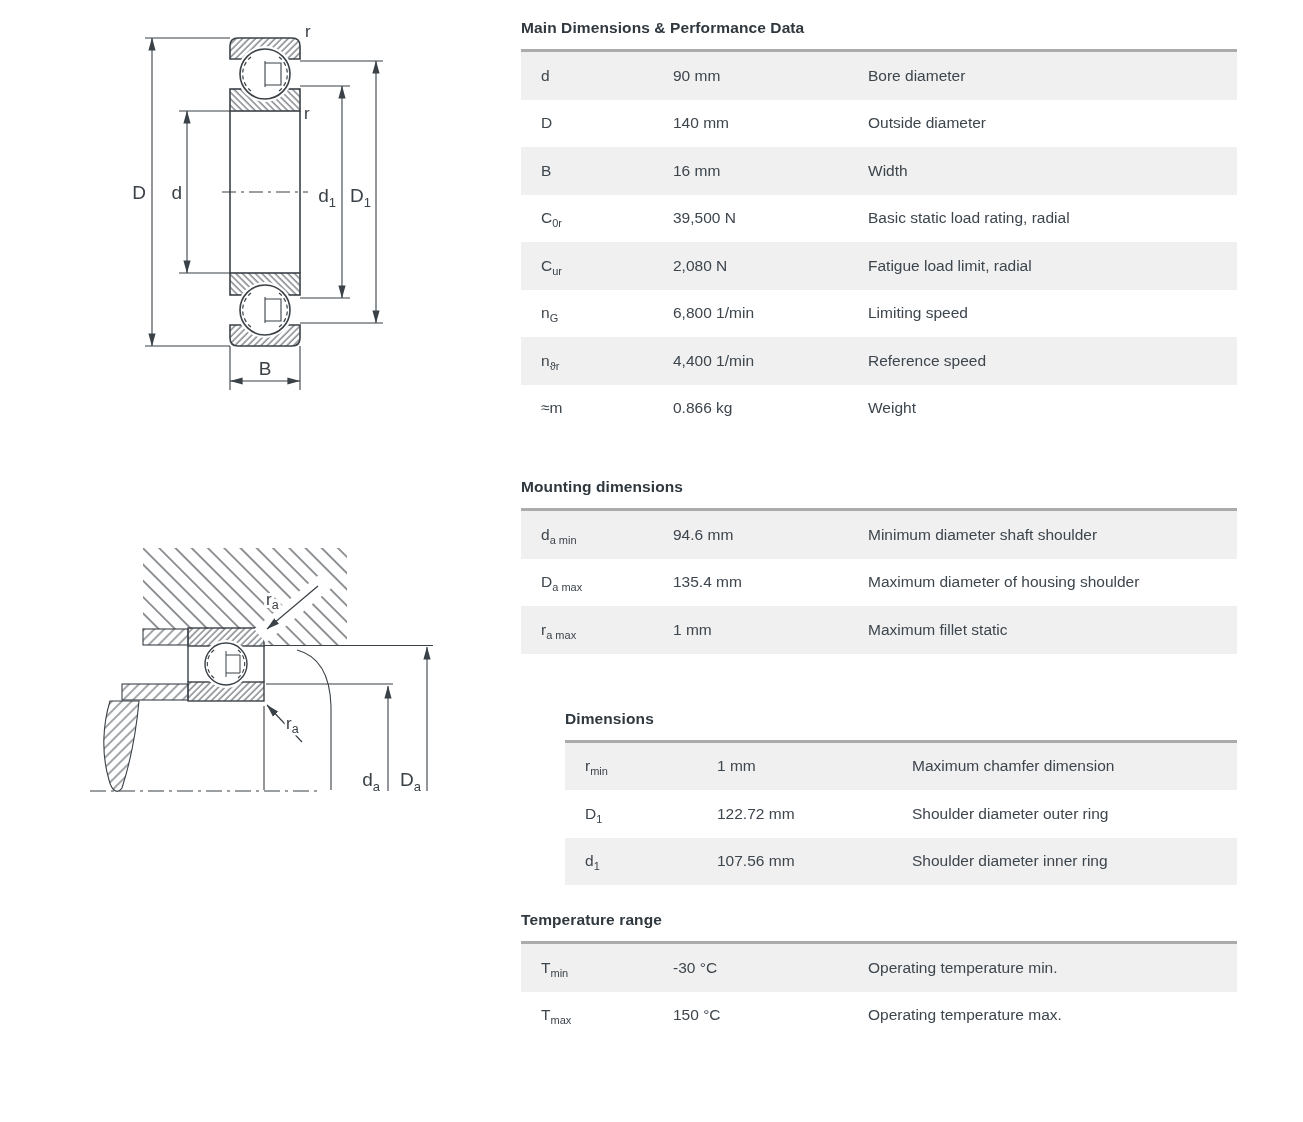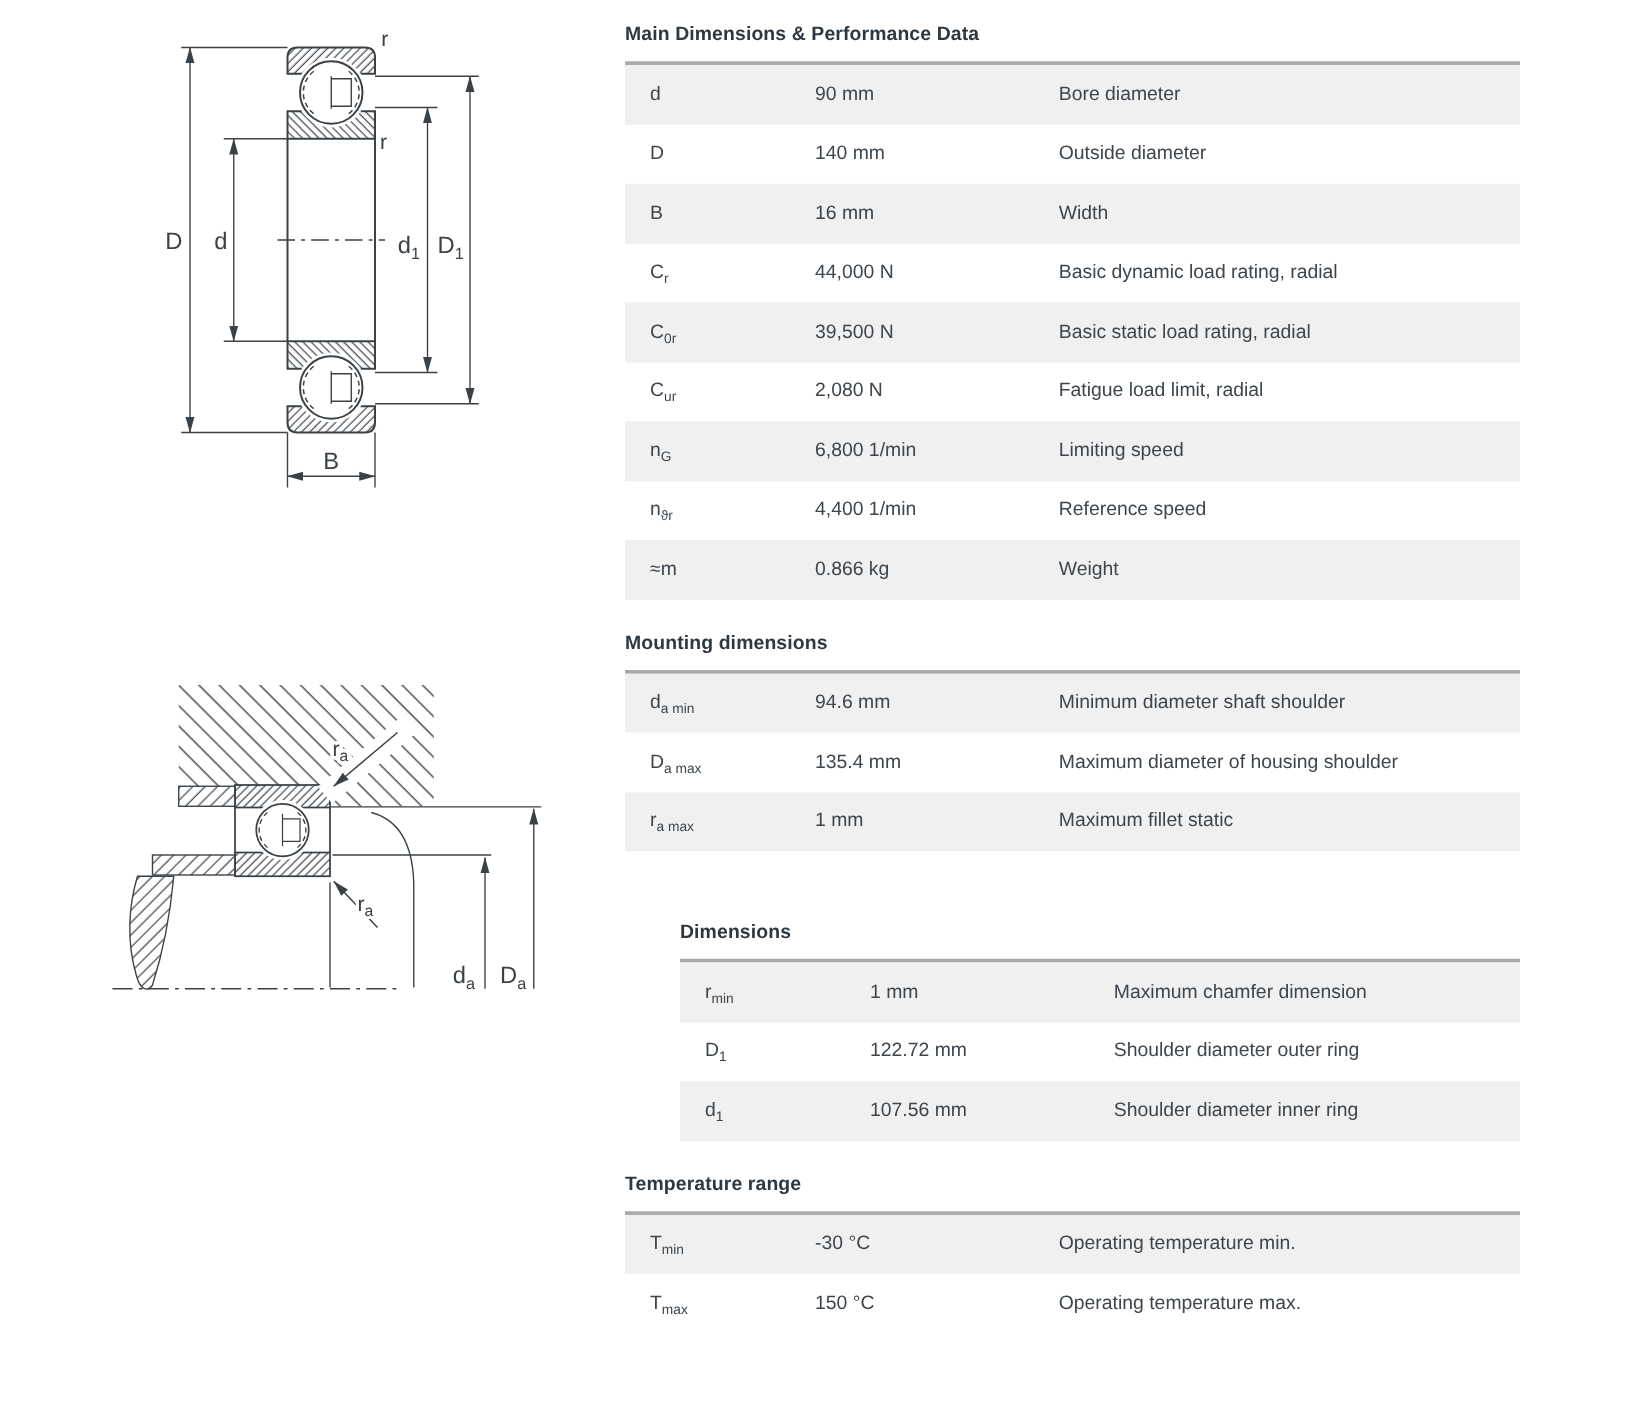--- a/index.html
+++ b/index.html
@@ -3,33 +3,33 @@
 <meta charset="utf-8">
 <style>
   html,body{margin:0;padding:0;}
   body{
     width:1303px;height:1122px;position:relative;background:#ffffff;
     font-family:"Liberation Sans",sans-serif;color:#3d454d;overflow:hidden;
   }
   .drawing{position:absolute;}
   #drawing-section{left:95px;top:15px;}
   #drawing-mounting{left:80px;top:540px;}
-  .tables{position:absolute;left:500px;top:17px;width:716px;}
+  .tables{position:absolute;left:521px;top:17px;width:716px;}
   section h2{
     margin:0 0 11px 0;font-size:15.5px;line-height:21px;font-weight:bold;color:#30383f;
     letter-spacing:.1px;
   }
   .divider{height:3px;background:#ababab;}
   .row{display:flex;align-items:center;height:47.5px;font-size:15.5px;color:#3d454d;}
   .row:nth-of-type(even){background:#f0f0f0;}
   .sym{width:132px;padding-left:20px;box-sizing:content-box;}
   .val{width:195px;}
   .desc{flex:1;}
   sub{font-size:11px;line-height:0;}
-  #sec-mounting{margin-top:24px;}
+  #sec-mounting{margin-top:44px;}
   #sec-dimensions{margin-top:54px;margin-left:44px;}
   #sec-temperature{margin-top:24px;}
   svg text{font-family:"Liberation Sans",sans-serif;fill:#3a4147;}
 </style>
 </head>
 <body>
 
 <svg id="drawing-section" class="drawing" width="305" height="390" viewBox="95 15 305 390">
   <defs>
     <pattern id="hatchFineF" patternUnits="userSpaceOnUse" width="4.6" height="4.6" patternTransform="rotate(45)">
@@ -185,25 +185,20 @@
       <div class="sym"><span>D</span><sub></sub></div>
       <div class="val">140 mm</div>
       <div class="desc">Outside diameter</div>
     </div>
     <div class="row">
       <div class="sym"><span>B</span><sub></sub></div>
       <div class="val">16 mm</div>
       <div class="desc">Width</div>
     </div>
     <div class="row">
-      <div class="sym"><span>C</span><sub>r</sub></div>
-      <div class="val">44,000 N</div>
-      <div class="desc">Basic dynamic load rating, radial</div>
-    </div>
-    <div class="row">
       <div class="sym"><span>C</span><sub>0r</sub></div>
       <div class="val">39,500 N</div>
       <div class="desc">Basic static load rating, radial</div>
     </div>
     <div class="row">
       <div class="sym"><span>C</span><sub>ur</sub></div>
       <div class="val">2,080 N</div>
       <div class="desc">Fatigue load limit, radial</div>
     </div>
     <div class="row">

